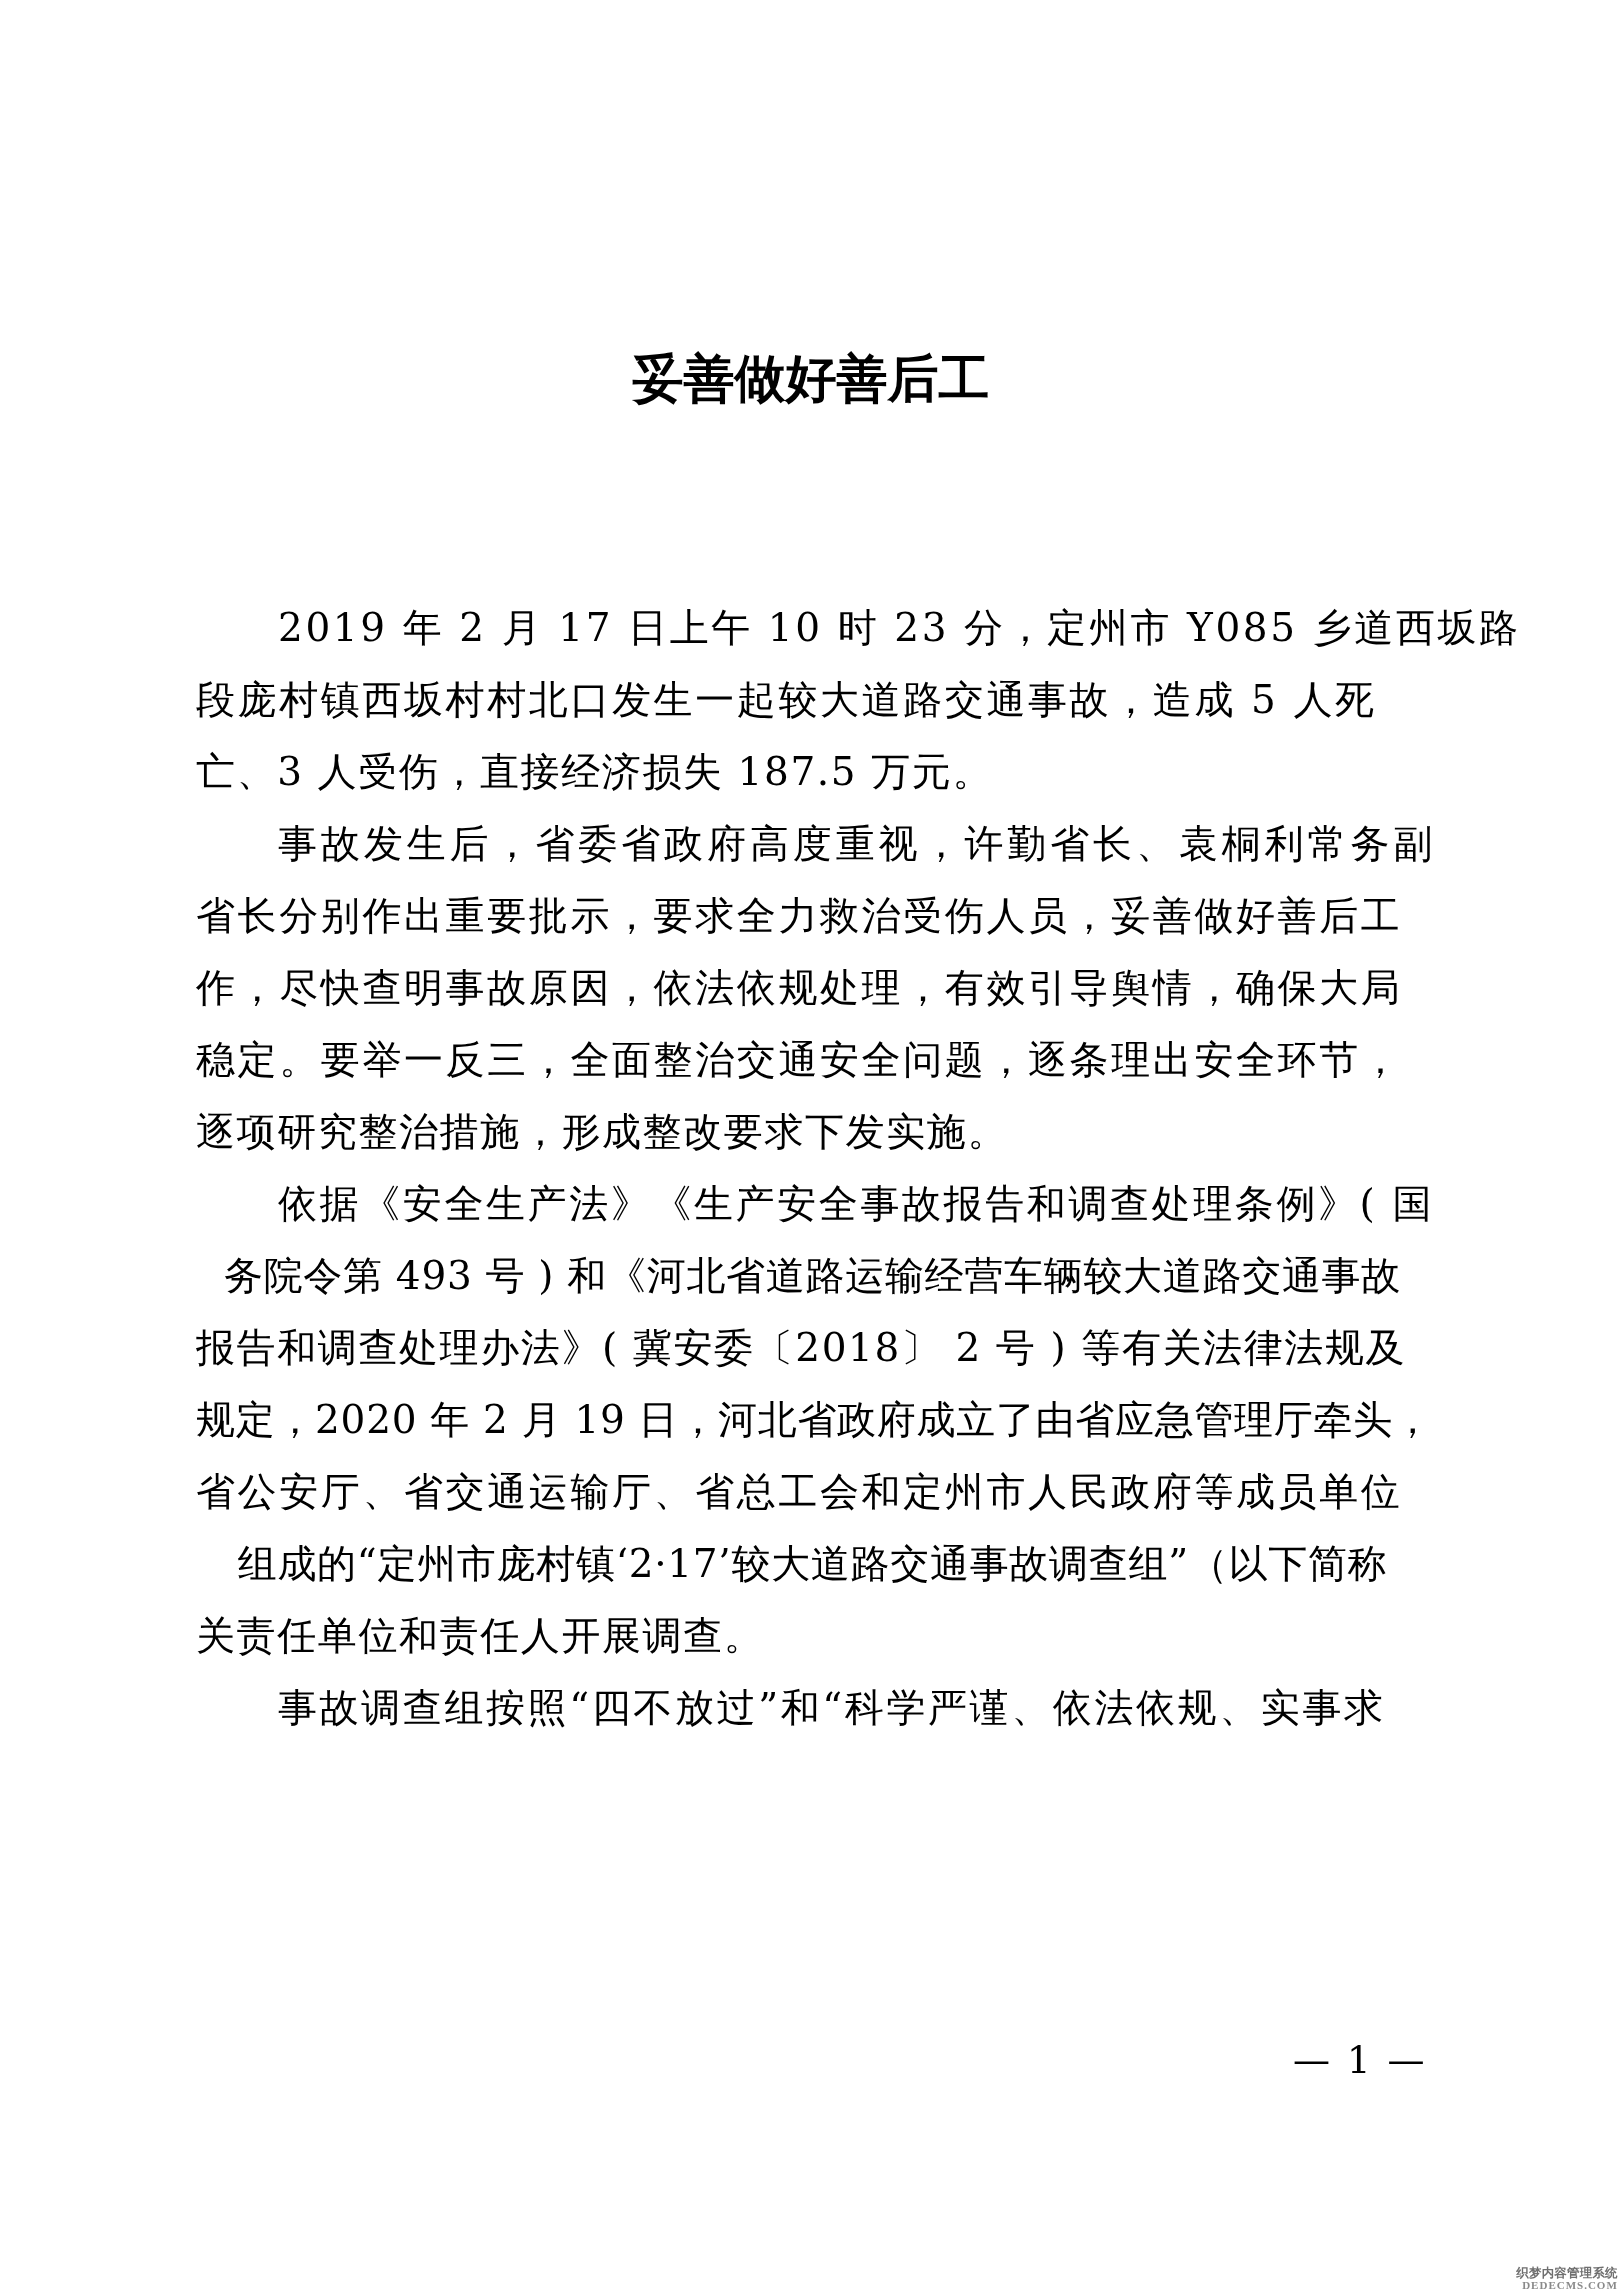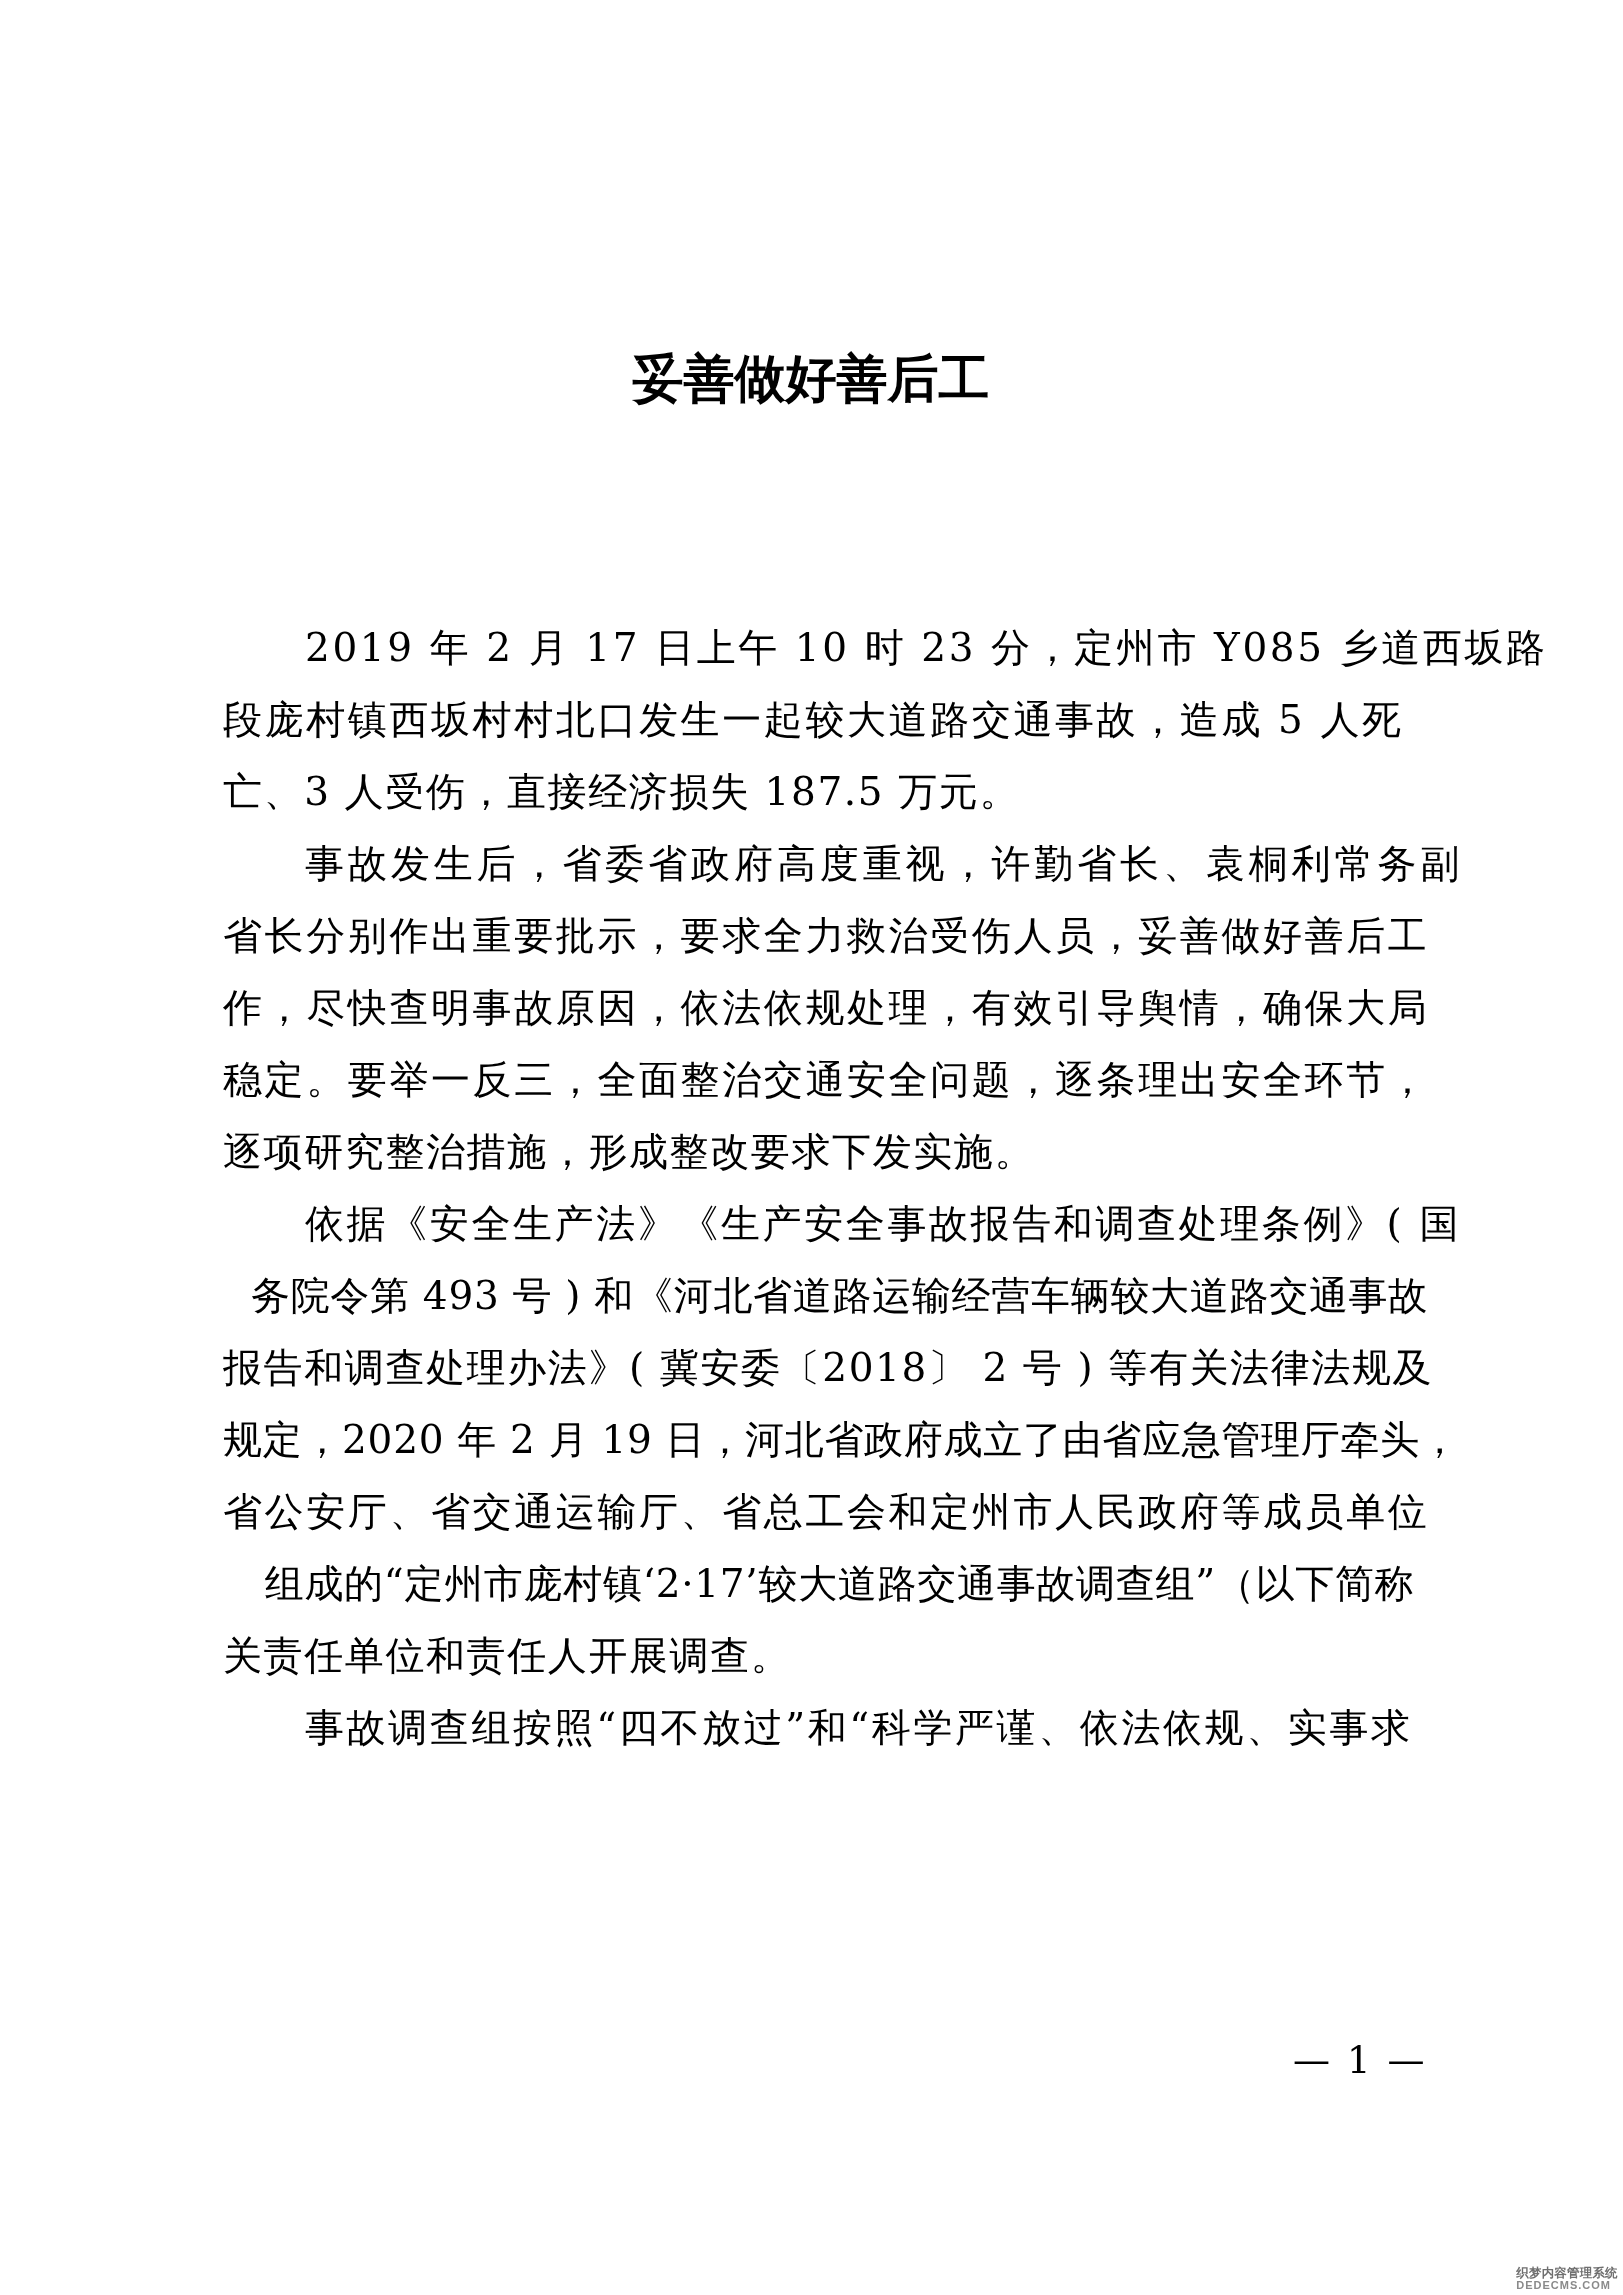--- a/index.html
+++ b/index.html
@@ -38,23 +38,22 @@
   }
   .doc-title .tline {
     display: block;
     white-space: nowrap;
   }
 
   
   .body-text {
     position: absolute;
     left: 196px;
-    top: 612px;
+    top: 592px;
     width: 1233px;
-    margin-left: 27px;
   }
 
   .para {
     font-family: "DejaVu Serif", "Liberation Serif", serif;
     font-size: 39px;
     line-height: 72px;
     color: #000000;
     margin: 0;
   }
 
@@ -85,23 +84,23 @@
     line-height: 46px;
     color: #000000;
     letter-spacing: 2.6px;
   }
 
   
   .watermark {
     position: absolute;
     right: 5.2px;
     bottom: 3.9px;
-    text-align: left;
+    text-align: right;
     line-height: 1.05;
-    font-family: Liberation Sans, sans-serif;
+    font-family: Liberation Serif, serif;
     color: #7a7a7a;
     user-select: none;
   }
   .watermark .wm-cn {
     display: block;
     font-size: 12.4px;
     font-weight: bold;
     letter-spacing: 0.3px;
     color: #6f6f6f;
   }

